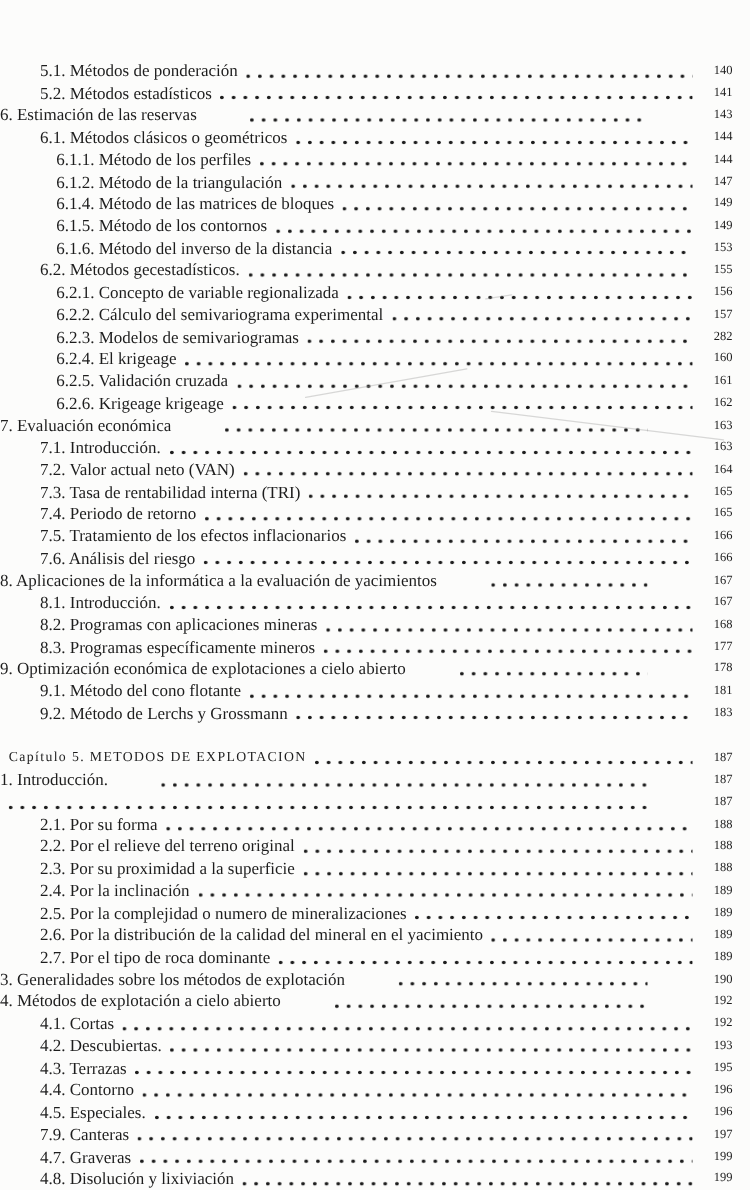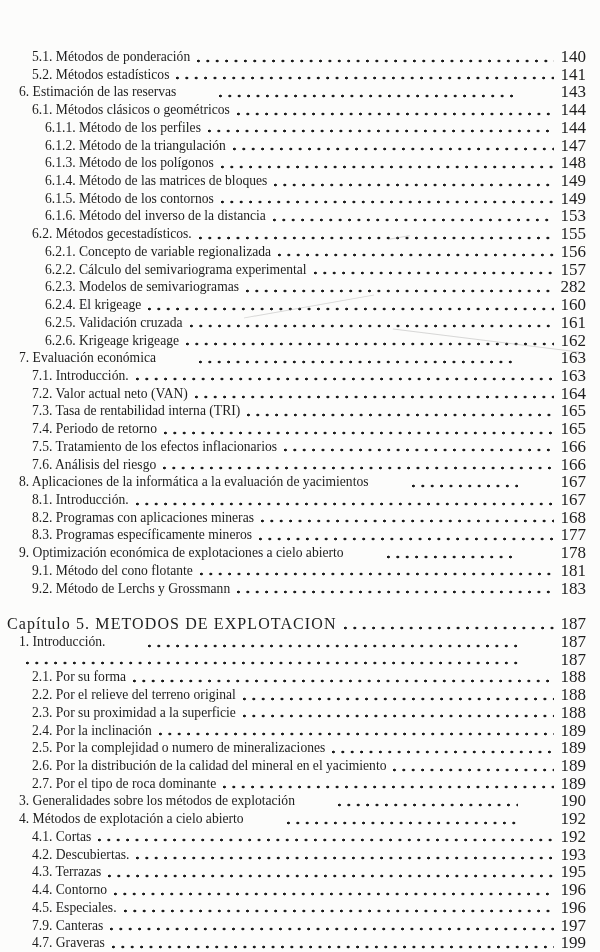--- a/index.html
+++ b/index.html
@@ -20,39 +20,39 @@
     overflow:hidden;
   }
   .toc{display:block;margin-top:39px;}
   .row{
     display:flex;
     height:17.72px;
     line-height:17.72px;
     white-space:nowrap;
   }
   .l0{padding-left:7px;}
-  .l1{padding-left:19px;gap:36px;}
+  .l1{gap:36px;}
   .l2{padding-left:32px;}
   .l3{padding-left:45px;}
   .gap-before{margin-top:18px;}
-  .l0 .label{font-size:16px;letter-spacing:1.1px;}
+  .l0 .label{font-size:11px;letter-spacing:1.1px;}
   .label{flex:0 0 auto;}
   .leader{
     flex:1 1 8px;
     min-width:0;
     height:4px;
     align-self:flex-end;
     margin:0 6px 3.2px 7px;
     background:radial-gradient(circle at 1.5px 2px, var(--ink) 1.15px, rgba(0,0,0,0) 1.7px) repeat-x left bottom / 9.4px 4px;
   }
   .pagenum{
     flex:0 0 auto;
     min-width:26px;
     text-align:right;
-    font-size:17px;
+    font-size:10px;
     letter-spacing:0;
   }
   
   .artifact{
     position:absolute;
     height:1.4px;
     background:#9c9c9c;
     opacity:.38;
     border-radius:1px;
     pointer-events:none;
@@ -90,25 +90,20 @@
     <span class="label">6.1.1. Método de los perfiles</span>
     <span class="leader"></span>
     <span class="pagenum">144</span>
   </div>
       <div class="row l3">
     <span class="label">6.1.2. Método de la triangulación</span>
     <span class="leader"></span>
     <span class="pagenum">147</span>
   </div>
       <div class="row l3">
-    <span class="label">6.1.3. Método de los polígonos</span>
-    <span class="leader"></span>
-    <span class="pagenum">148</span>
-  </div>
-      <div class="row l3">
     <span class="label">6.1.4. Método de las matrices de bloques</span>
     <span class="leader"></span>
     <span class="pagenum">149</span>
   </div>
       <div class="row l3">
     <span class="label">6.1.5. Método de los contornos</span>
     <span class="leader"></span>
     <span class="pagenum">149</span>
   </div>
       <div class="row l3">

